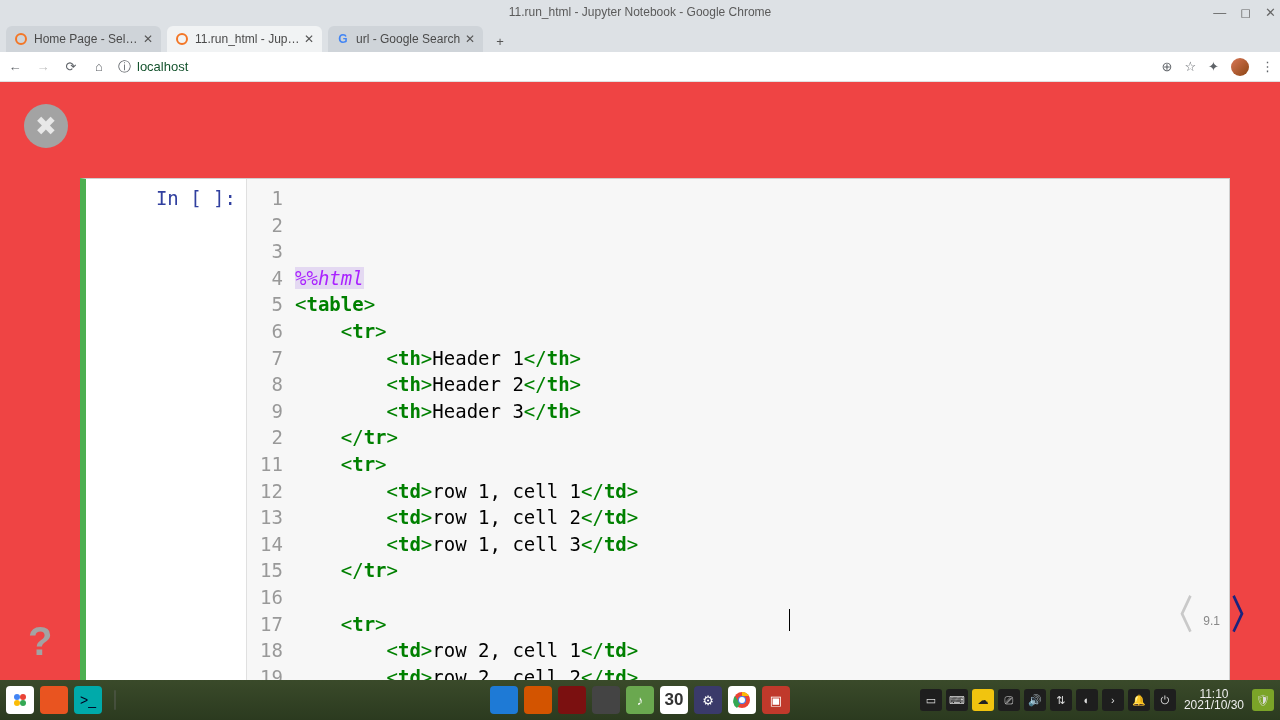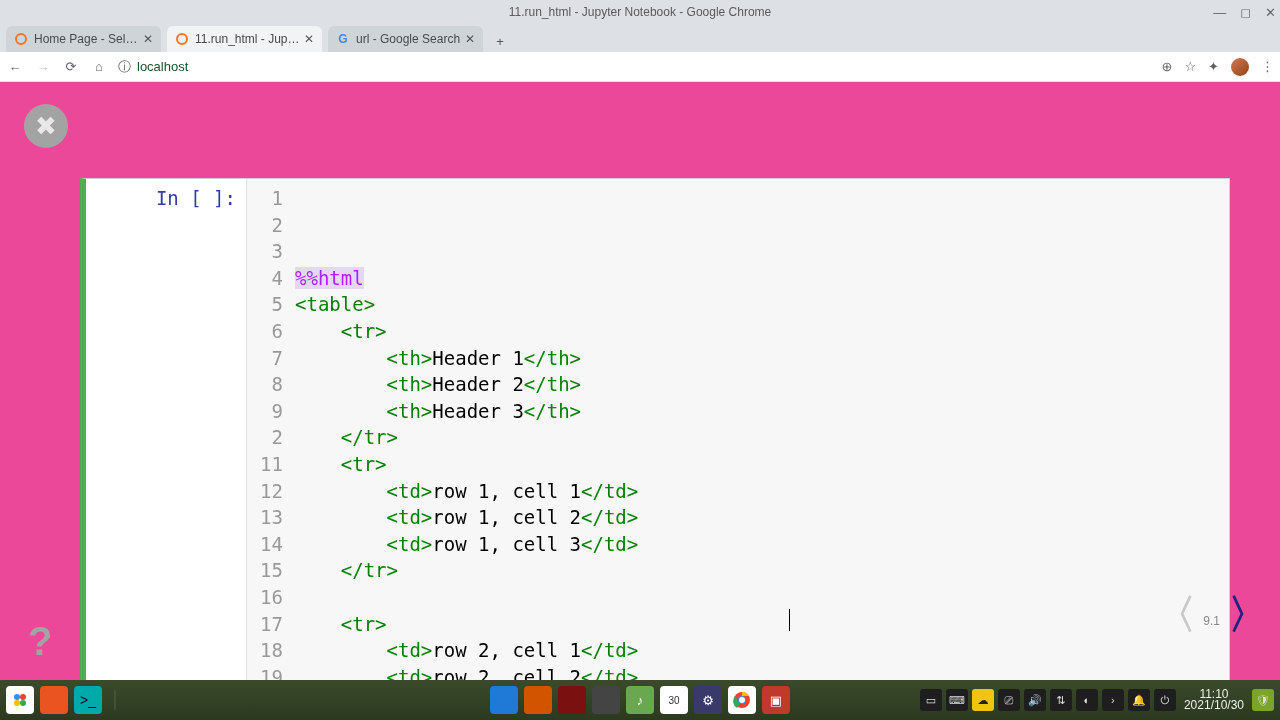--- a/index.html
+++ b/index.html
@@ -22,36 +22,36 @@
 
 .addrrow { height: 30px; background: #fff; border-bottom: 1px solid #e0e0e0; display: flex; align-items: center; padding: 0 6px; gap: 10px; font-size: 13px; }
 .addrrow .navbtn { color: #5f6368; cursor: pointer; width: 18px; text-align: center; }
 .addrrow .url-area { display: flex; align-items: center; gap: 6px; flex: 1; }
 .addrrow .url-prefix { color: #14532d; }
 .addrrow .url { color: #202124; }
 .addrrow .right-icons { display: flex; gap: 12px; align-items: center; color: #5f6368; }
 .right-icons .avatar { width: 18px; height: 18px; border-radius: 50%; background: linear-gradient(135deg,#d97757,#8b4513); }
 
 
-.content { position: absolute; top: 82px; left: 0; right: 0; bottom: 40px; background: #ec4899; }
+.content { position: absolute; top: 82px; left: 0; right: 0; bottom: 40px; background: #ef4444; }
 
 
 .close-badge { position: absolute; left: 24px; top: 104px; width: 44px; height: 44px; border-radius: 50%; background: #a3a3a3; display: flex; align-items: center; justify-content: center; color: #e8e8e8; font-size: 26px; cursor: pointer; }
 .help-badge { position: absolute; left: 28px; bottom: 56px; color: #a3a3a3; font-size: 40px; font-weight: bold; cursor: pointer; }
 
 
 .cell-holder { position: absolute; left: 80px; right: 50px; top: 96px; bottom: 0; }
 .cell { border: 1px solid #cfcfcf; border-left: 6px solid #4CAF50; background: #fff; display: flex; min-height: 560px; }
 .prompt-area { width: 160px; text-align: right; padding: 8px 10px 0 0; font-family: "DejaVu Sans Mono", monospace; color: #303F9F; font-size: 19px; }
 .code-area { flex: 1; background: #f7f7f7; border-left: 1px solid #e0e0e0; padding: 6px 0 6px 0; display: flex; }
 .gutter { width: 42px; text-align: right; color: #999; font-family: "DejaVu Sans Mono", monospace; font-size: 19px; line-height: 26.6px; padding-right: 6px; user-select: none; }
 .code { flex: 1; font-family: "DejaVu Sans Mono", monospace; font-size: 19px; line-height: 26.6px; color: #000; white-space: pre; padding-left: 6px; position: relative; }
-.magic { color: #AA22FF; background: #e4d9f2; }
+.magic { color: #AA22FF; background: #e4d9f2; font-style: italic; }
 .tag-bracket { color: #008000; }
-.tag-name { color: #008000; font-weight: normal; }
+.tag-name { color: #008000; font-weight: bold; }
 .text-cursor { position: absolute; left: 500px; top: 424px; width: 1px; height: 22px; background: #000; }
 
 
 .slide-prev, .slide-next { position: absolute; bottom: 78px; font-size: 40px; font-weight: bold; cursor: pointer; }
 .slide-prev { right: 84px; color: #c9c9c9; }
 .slide-next { right: 12px; color: #1a237e; }
 .slide-num { position: absolute; right: 60px; bottom: 92px; font-size: 12px; color: #888; }
 
 
 .taskbar { position: absolute; left: 0; right: 0; bottom: 0; height: 40px; background: linear-gradient(#3a4a2a,#2b3a1f); display: flex; align-items: center; padding: 0 6px; }
@@ -178,21 +178,21 @@
     <div class="tb-tile" style="background:#e95420"></div>
     <div class="tb-tile" style="background:#0aa;color:#002;display:flex;align-items:center;justify-content:center;font-size:14px">&gt;_</div>
     <div class="input-line"></div>
   </div>
   <div class="center-apps">
     <div class="tb-tile" style="background:#1e7ad6"></div>
     <div class="tb-tile" style="background:#d35400"></div>
     <div class="tb-tile" style="background:#7b1010"></div>
     <div class="tb-tile" style="background:#444"></div>
     <div class="tb-tile" style="background:#6aa84f;color:#fff;display:flex;align-items:center;justify-content:center">♪</div>
-    <div class="tb-tile" style="background:#fff;color:#333;display:flex;align-items:center;justify-content:center;font-size:10px;font-weight:normal">30</div>
+    <div class="tb-tile" style="background:#fff;color:#333;display:flex;align-items:center;justify-content:center;font-size:17px;font-weight:bold">30</div>
     <div class="tb-tile" style="background:#3a3a6a;color:#fff;display:flex;align-items:center;justify-content:center">⚙</div>
     <div class="tb-tile" style="background:#fff;display:flex;align-items:center;justify-content:center">
         <svg width="18" height="18" viewBox="0 0 18 18">
           <circle cx="9" cy="9" r="8" fill="#EA4335"></circle>
           <path d="M9 1a8 8 0 0 1 7 4H9z" fill="#FBBC05"></path>
           <path d="M2 5l5 8-3 4A8 8 0 0 1 2 5z" fill="#34A853"></path>
           <circle cx="9" cy="9" r="4" fill="#4285F4"></circle>
           <circle cx="9" cy="9" r="3" fill="#fff"></circle>
         </svg>
       </div>

